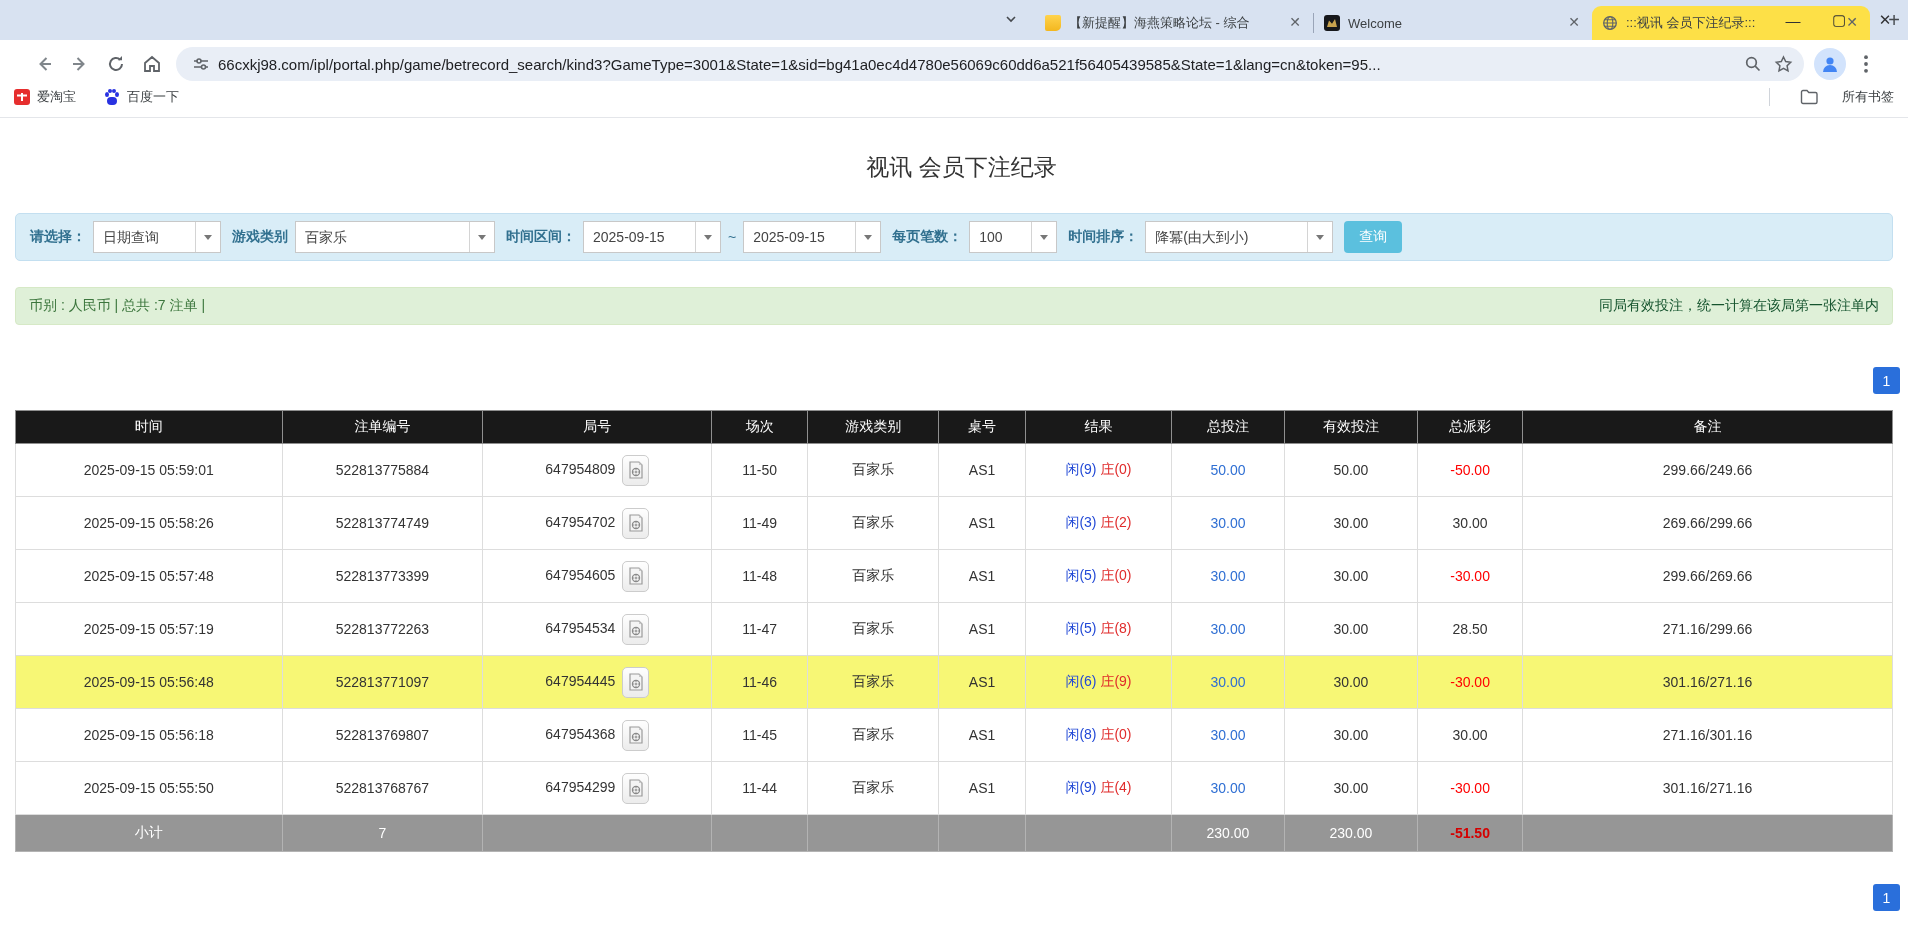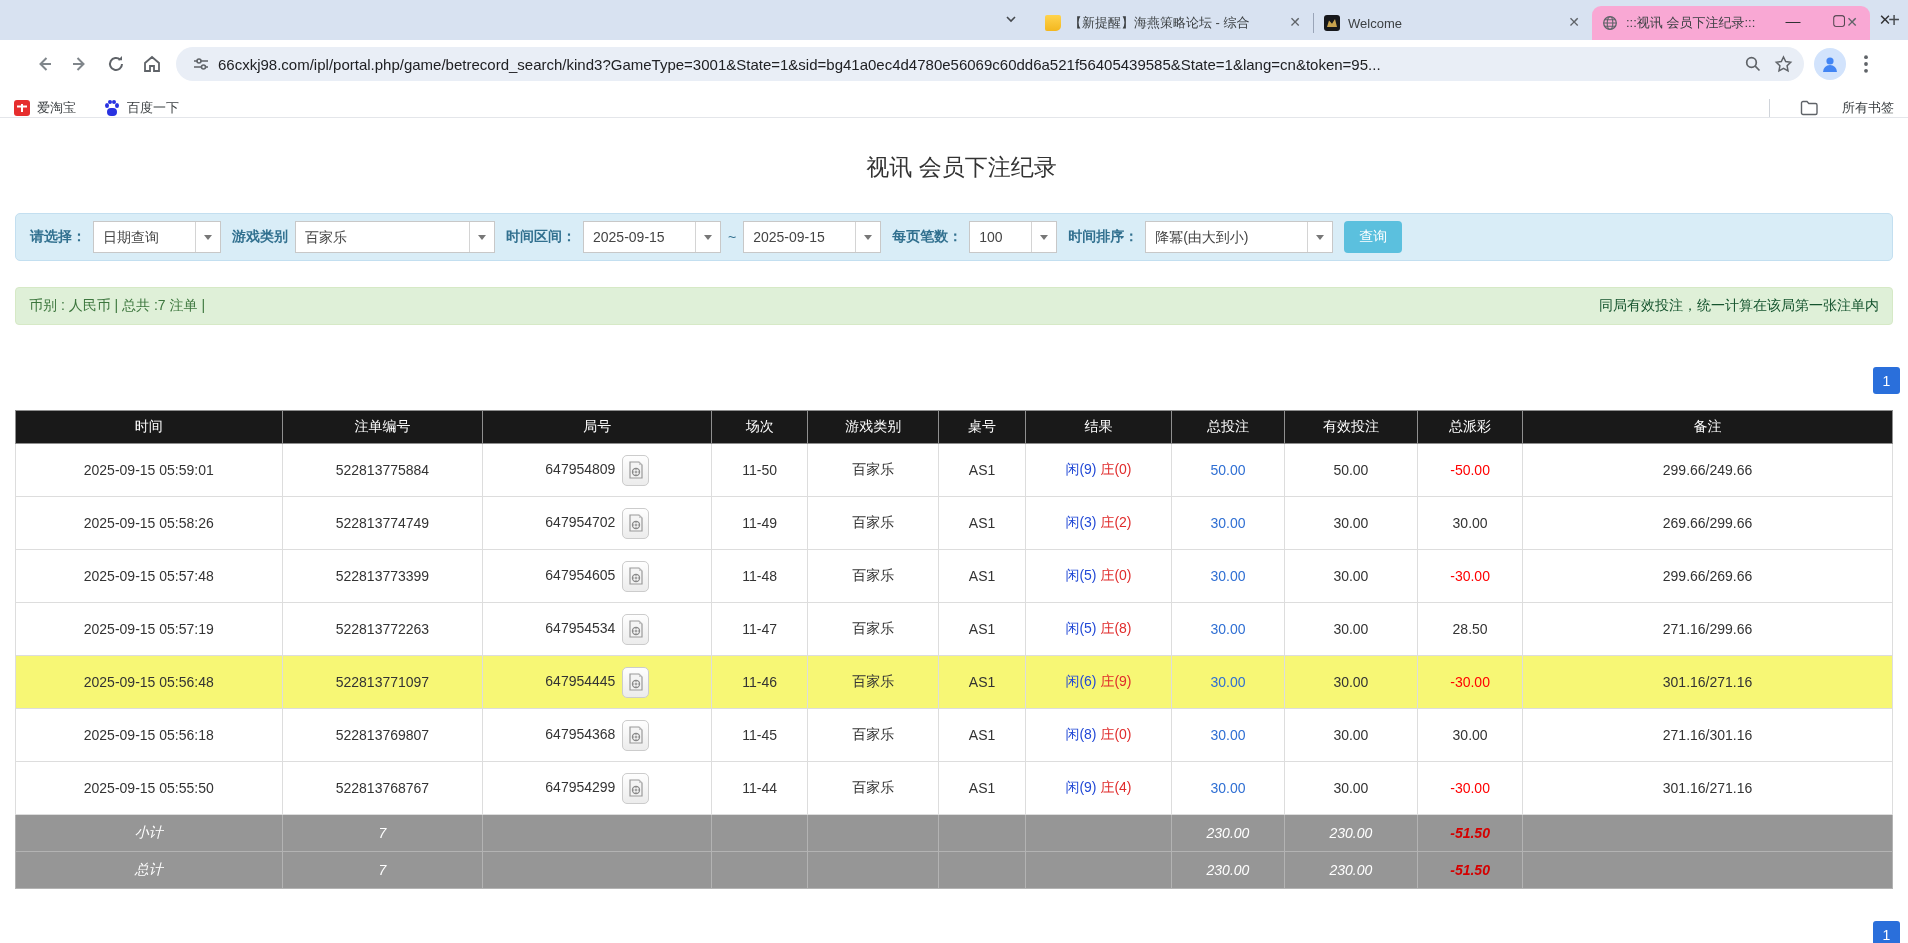--- a/index.html
+++ b/index.html
@@ -6,21 +6,21 @@
   html,body { width:1908px; height:943px; overflow:hidden; background:#fff;
     font-family:"Liberation Sans", sans-serif; }
   .window { width:1908px; height:943px; position:relative; background:#fff; }
 
   
   .tabstrip { height:40px; background:#d8e2f1; display:flex; align-items:flex-end; padding-left:8px; position:relative;justify-content:flex-end; }
   .tab-search-btn { width:28px; height:28px; border:none; background:transparent; border-radius:14px;
     margin:0 10px 6px 4px; color:#45494e; font-size:14px; cursor:pointer; }
   .tab { width:278px; height:34px; display:flex; align-items:center; padding:0 10px; gap:8px;
     border-radius:9px 9px 0 0; color:#3c4043; font-size:13px; position:relative; }
-  .tab.active { background:#f9a8d4;margin-top:15px; }
+  .tab.active { background:#fde047;margin-top:15px; }
   .tab .title { flex:1; white-space:nowrap; overflow:hidden; text-overflow:ellipsis; }
   .tab .close { width:16px; height:16px; line-height:15px; text-align:center; border-radius:8px;
     font-size:14px; color:#5f6368; cursor:pointer; flex:none; }
   .fav { width:16px; height:16px; flex:none; border-radius:3px; position:relative; }
   .fav-forum { background:linear-gradient(#ffd34d,#f3b71f); border-radius:2px 2px 5px 2px; }
   .fav-welcome { background:#17181b; }
   .fav-welcome::after { content:""; position:absolute; left:3px; top:4px; width:10px; height:8px;
     background:#c9a34e; clip-path:polygon(0 100%,20% 20%,50% 60%,80% 0,100% 100%); }
   .tab-divider { width:1px; height:20px; background:#9aa5b8; margin:0 0 7px 0; }
   .newtab-btn { width:28px; height:28px; margin:0 0 6px 10px; border:none; background:transparent;
@@ -40,21 +40,21 @@
   .url-text { flex:1; font-size:15px; color:#202124; white-space:nowrap; overflow:hidden;
     text-overflow:ellipsis; padding:0 8px 0 4px; }
   .pill-icon { width:30px; height:30px; display:flex; align-items:center; justify-content:center;
     color:#5f6368; flex:none; border-radius:15px; cursor:pointer; }
   .avatar { width:32px; height:32px; border-radius:16px; background:#d2e3fc; margin:0 4px;
     display:flex; align-items:center; justify-content:center; cursor:pointer; }
   .kebab { width:32px; height:32px; display:flex; align-items:center; justify-content:center;
     color:#5f6368; cursor:pointer; }
 
   .bookmarks { height:30px; background:#fff; border-bottom:1px solid #e4e6ea; display:flex;
-    align-items:flex-end; padding:0 14px; font-size:13px; color:#3c4043; }
+    align-items:flex-start; padding:0 14px; font-size:13px; color:#3c4043; }
   .bm-item { display:flex; align-items:center; gap:7px; margin-right:28px; cursor:pointer; }
   .bm-ico { width:16px; height:16px; border-radius:3px; position:relative; flex:none; }
   .bm-taobao { background:#e62e2e; }
   .bm-taobao::after { content:""; position:absolute; inset:4px 3px; background:#fff;
     clip-path:polygon(0 20%,40% 20%,40% 0,60% 0,60% 20%,100% 20%,100% 45%,60% 45%,60% 100%,40% 100%,40% 45%,0 45%); }
   .bm-baidu { position:relative; }
   .bm-baidu i { position:absolute; background:#2932e1; border-radius:50%; }
   .bm-baidu i:nth-child(1){ width:4px; height:5px; left:1px; top:3px; }
   .bm-baidu i:nth-child(2){ width:4px; height:5px; right:1px; top:3px; }
   .bm-baidu i:nth-child(3){ width:4px; height:4px; left:4px; top:0; }
@@ -97,21 +97,21 @@
     font-size:14px; color:#333; table-layout:fixed; }
   table.bet thead th { background:#191919; color:#fff; font-weight:normal; height:33px;
     border:1px solid #8f8f8f; font-size:14px; }
   table.bet tbody td { border:1px solid #ddd; height:53px; background:#fff; }
   table.bet tbody tr.hl td { background:#f7f775; }
   .val-blue { color:#2f6fd3; cursor:pointer; }
   .res-player { color:#2249d6; }
   .res-banker { color:#e02b2b; }
   .val-neg { color:#f00; }
   table.bet tfoot td { background:#969696; color:#fff; height:37px; border:1px solid #b3b3b3;
-    font-size:14px;font-style:italic; }
+    font-size:14px; }
   table.bet tfoot td.val-neg { color:#d40000; font-weight:bold; }
   .vid-btn { width:27px; height:31px; border:1px solid #ccc; border-radius:5px;
     background:linear-gradient(#fefefe,#ececec); display:inline-flex; align-items:center;
     justify-content:center; margin-left:7px; vertical-align:middle; cursor:pointer; }
   .vid-btn svg { width:16px; height:18px; }
 </style>
 </head>
 <body>
 
 <div class="window">
@@ -480,33 +480,20 @@
         <td></td>
           <td></td>
           <td></td>
           <td></td>
           <td></td>
         <td>230.00</td>
         <td>230.00</td>
         <td class="val-neg">-51.50</td>
         <td></td>
       </tr>
-      <tr>
-        <td>总计</td>
-        <td>7</td>
-        <td></td>
-          <td></td>
-          <td></td>
-          <td></td>
-          <td></td>
-        <td>230.00</td>
-        <td>230.00</td>
-        <td class="val-neg">-51.50</td>
-        <td></td>
-      </tr>
     </tfoot>
   </table>
 
   <div class="pagination bottom">
     <span class="page-btn">1</span>
   </div>
 
 </div>
 
 </body></html>

